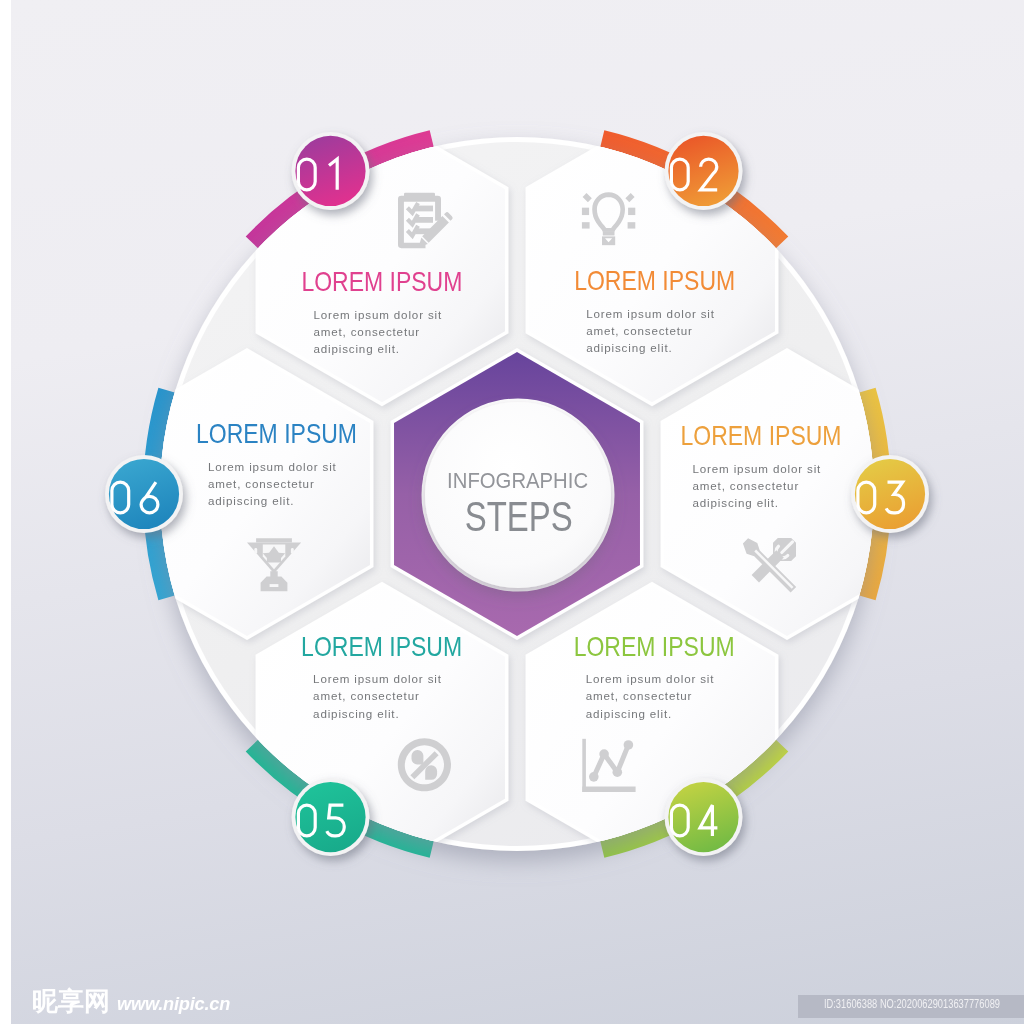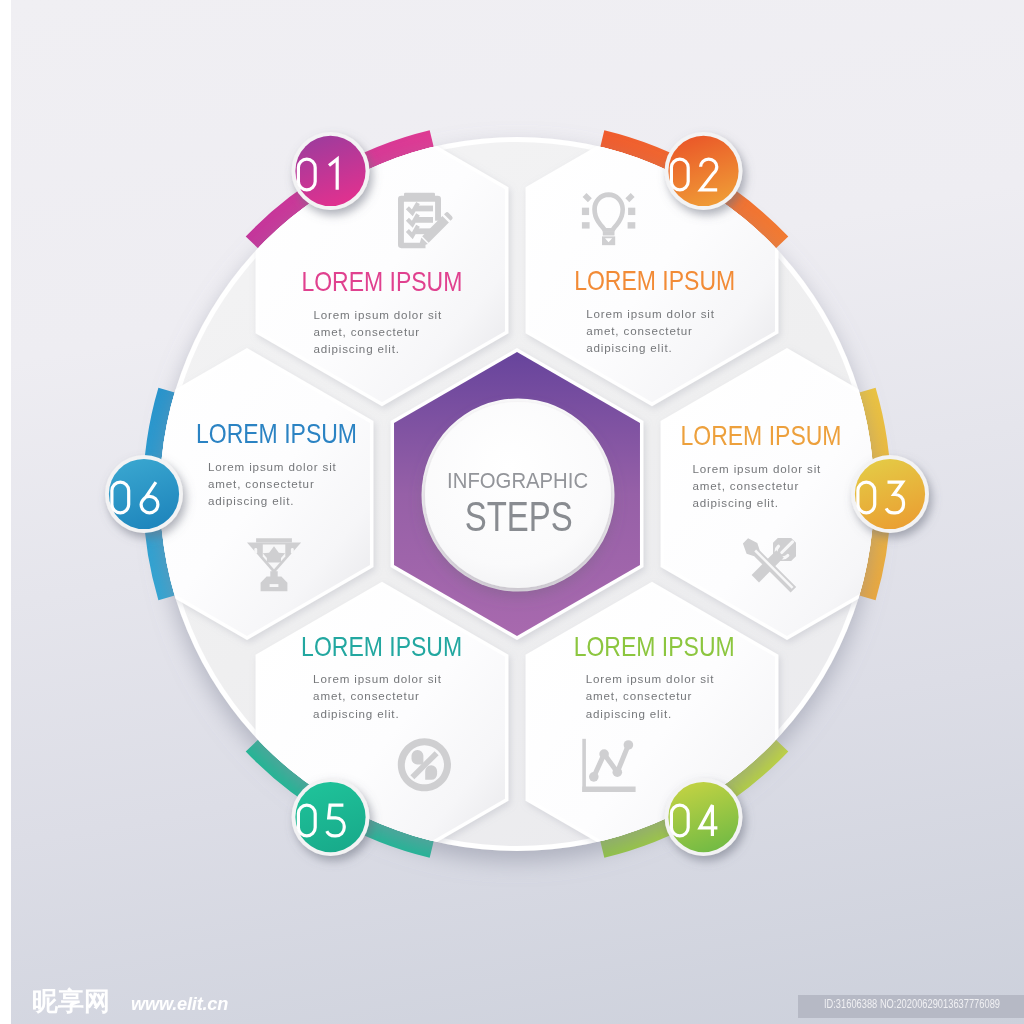--- a/index.html
+++ b/index.html
@@ -1,20 +1,20 @@
 <!DOCTYPE html>
 <html><head>
 <meta charset="utf-8">
 <style>
   html,body{margin:0;padding:0;}
   body{width:1024px;height:1024px;overflow:hidden;font-family:"Liberation Sans",sans-serif;}
   #stage{position:relative;width:1024px;height:1024px;margin-left:11px;}
   #bg{position:absolute;inset:0;background:linear-gradient(170deg,#f0eff3 0%,#eeedf2 30%,#dcdde6 70%,#ccd0db 100%);}
   svg.main{position:absolute;left:0;top:0;}
-  .wm{position:absolute;left:21px;top:989px;display:flex;align-items:baseline;gap:21px;}
+  .wm{position:absolute;left:21px;top:989px;display:flex;align-items:baseline;gap:7px;}
   .wm .cn{font-weight:bold;font-size:26px;line-height:24px;color:#fff;letter-spacing:0px;
           font-family:"DejaVu Sans",sans-serif;}
   .wm .url{font-style:italic;font-weight:bold;font-size:18.2px;line-height:24px;color:#fff;
            letter-spacing:-0.2px;}
   .idbar{position:absolute;left:787px;top:995px;width:228px;text-align:center;
          background:#b6b9c5;color:#f0f0f3;font-size:13.6px;line-height:17px;height:23px;
          white-space:nowrap;}
   .idbar span{display:block;width:304px;margin-left:-38px;transform:scaleX(0.685);
               transform-origin:center;}
 </style>
@@ -332,18 +332,18 @@
           </g>
         </g>
       </g>
       <g>
         <text x="506.6" y="488.3" text-anchor="middle" fill="#93959a" font-family="&quot;Liberation Sans&quot;,sans-serif" font-size="22.3" textLength="141" lengthAdjust="spacingAndGlyphs">INFOGRAPHIC</text>
         <text x="507.7" y="530.5" text-anchor="middle" fill="#898c91" font-family="&quot;Liberation Sans&quot;,sans-serif" font-size="43" textLength="108" lengthAdjust="spacingAndGlyphs">STEPS</text>
       </g>
     </svg>
   <div class="wm">
     <span class="cn">昵享网</span>
-    <span class="url">www.elit.cn</span>
+    <span class="url">www.nipic.cn</span>
   </div>
   <div class="idbar">
       <span>ID:31606388 NO:20200629013637776089</span>
     </div>
 </div>
 
 </body></html>

